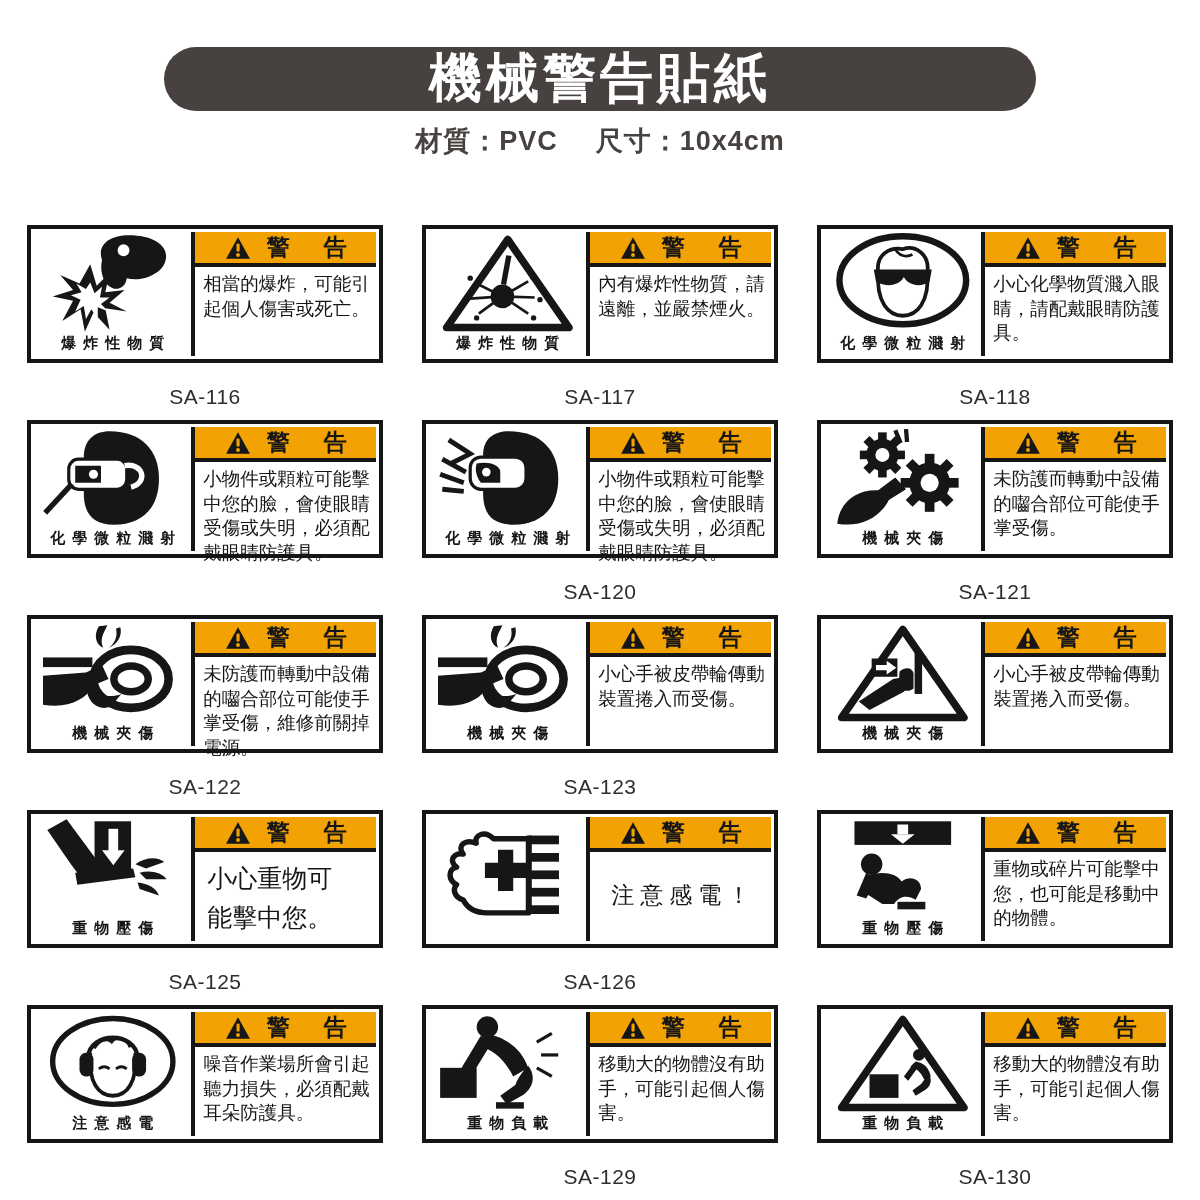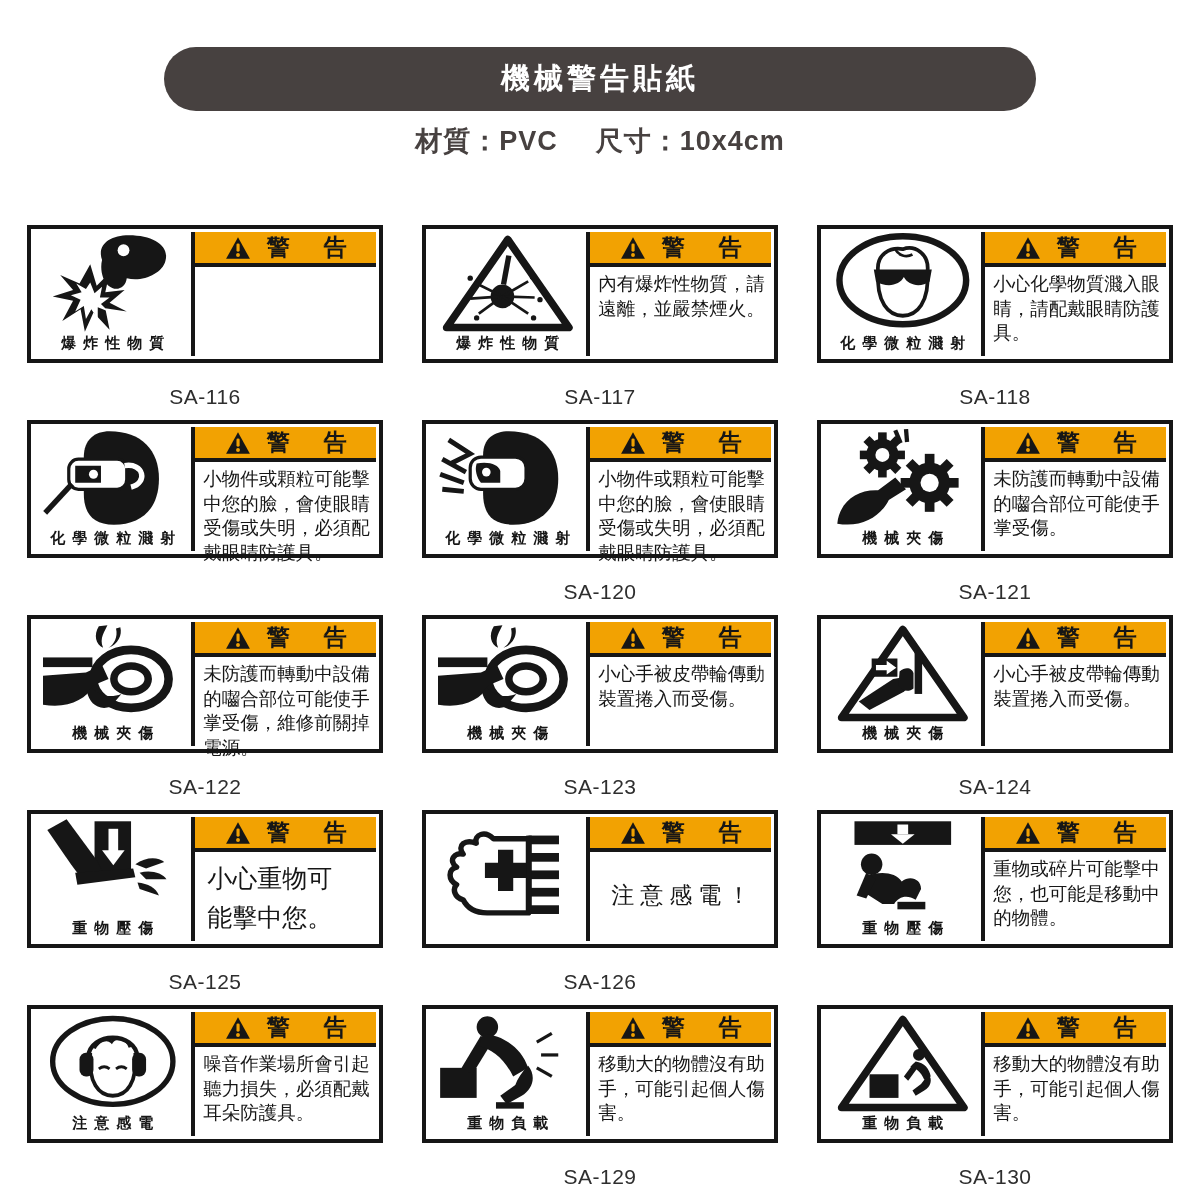--- a/index.html
+++ b/index.html
@@ -12,21 +12,21 @@
   body{
     width:1200px;height:1200px;background:#fff;
     font-family:"Liberation Sans", sans-serif;
     overflow:hidden;
   }
   
   .banner{
     width:872px;height:64px;margin:47px auto 0;
     background:var(--banner);border-radius:34px;
     color:#fff;display:flex;align-items:center;justify-content:center;
-    font-size:29px;font-weight:700;letter-spacing:4px;text-align:right;
+    font-size:53px;font-weight:700;letter-spacing:4px;text-align:right;
   }
   .subtitle{
     margin-top:12px;text-align:center;color:var(--banner);
     font-size:27px;font-weight:700;letter-spacing:1px;
   }
   .subtitle .gap{display:inline-block;width:38px;}
   
   .grid{
     width:1146px;margin:66px auto 0;
     display:grid;grid-template-columns:repeat(3,356px);
@@ -289,20 +289,21 @@
           </svg>
         <div class="cat">爆炸性物質</div>
       </div>
       <div class="msg-panel">
         <div class="band">
           <svg class="tri">
               <use href="#sym-warn-triangle"></use>
             </svg>
           <span class="wlabel">警告</span>
         </div>
+        <div class="msg">相當的爆炸，可能引起個人傷害或死亡。</div>
       </div>
     </div>
     <figcaption class="code">SA-116</figcaption>
   </figure>
 
   <figure class="card">
     <div class="sticker">
       <div class="pic-panel">
         <svg class="pict">
             <use href="#sym-explosion-triangle"></use>
@@ -458,21 +459,20 @@
       <div class="msg-panel">
         <div class="band">
           <svg class="tri">
               <use href="#sym-warn-triangle"></use>
             </svg>
           <span class="wlabel">警告</span>
         </div>
         <div class="msg">小心手被皮帶輪傳動裝置捲入而受傷。</div>
       </div>
     </div>
-    <figcaption class="code">SA-124</figcaption>
   </figure>
 
   <figure class="card">
     <div class="sticker">
       <div class="pic-panel">
         <svg class="pict">
             <use href="#sym-hand-crush-block"></use>
           </svg>
         <div class="cat">重物壓傷</div>
       </div>

